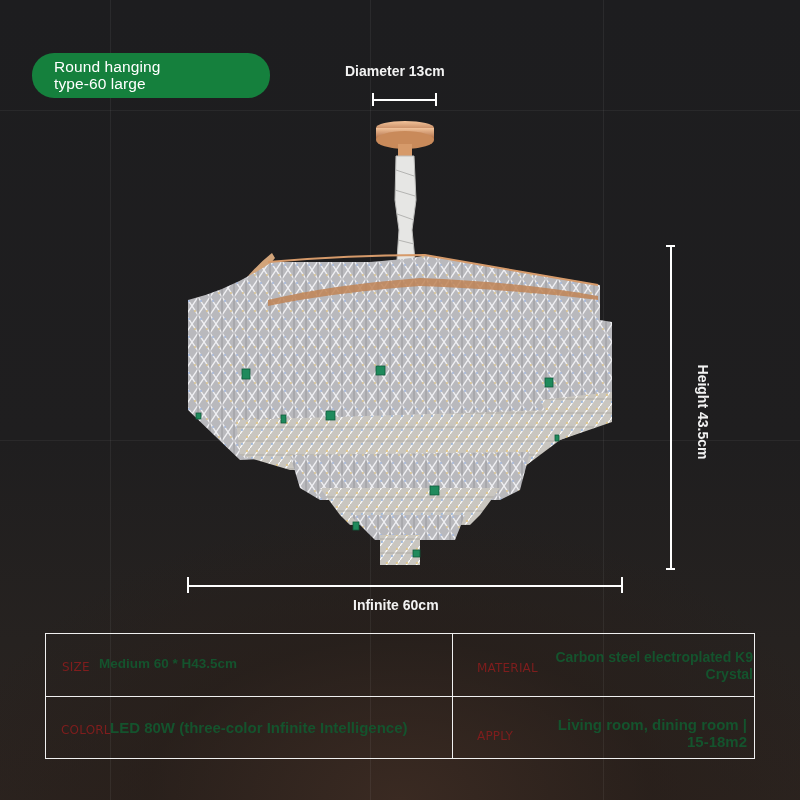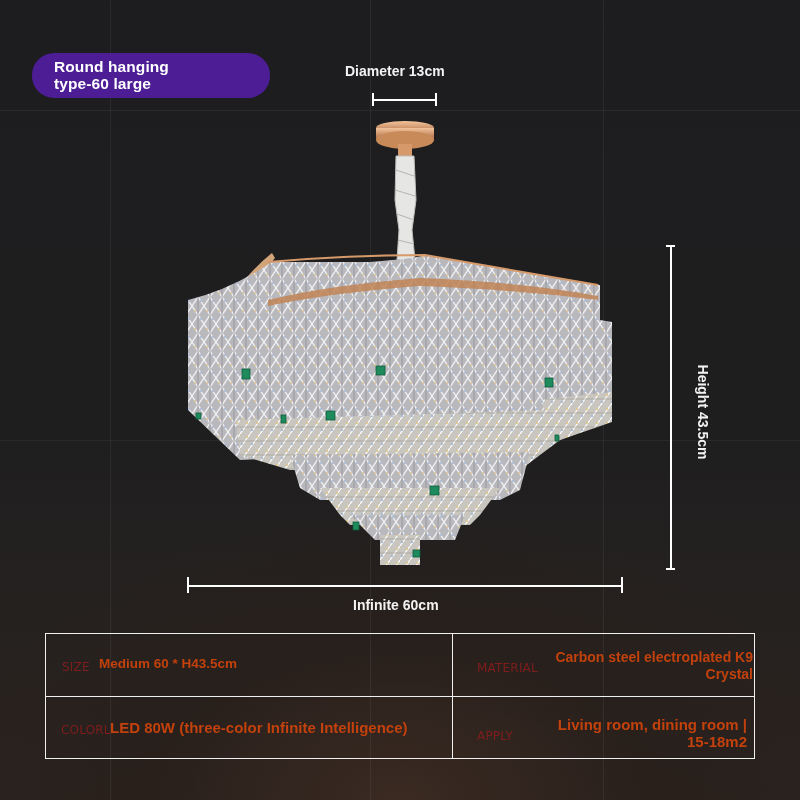--- a/index.html
+++ b/index.html
@@ -10,23 +10,23 @@
     background:
       radial-gradient(ellipse 70% 45% at 50% 100%, #3a2a22 0%, rgba(40,30,25,0.6) 45%, rgba(30,28,28,0) 80%),
       linear-gradient(180deg, #1d1d1f 0%, #1f1e1f 55%, #262220 80%, #2b231f 100%);
     color:#fff;
   }
   .gridline-v { position:absolute; top:0; bottom:0; width:1px; background:rgba(255,255,255,0.06); }
   .gridline-h { position:absolute; left:0; right:0; height:1px; background:rgba(255,255,255,0.05); }
 
   .badge {
     position:absolute; left:32px; top:53px; width:238px; height:45px;
-    background:#4c1d95; border-radius:22px;
+    background:#15803d; border-radius:22px;
     padding:5px 0 0 22px;
-    font-weight:700; font-size:15.5px; line-height:17px; color:#fff;
+    font-weight:400; font-size:15.5px; line-height:17px; color:#fff;
     letter-spacing:0.1px;
   }
   .badge span { display:block; }
 
   .dim-label {
     position:absolute; font-weight:700; font-size:14px; color:#f2f2f2;
     white-space:nowrap;
   }
   .dim-line { position:absolute; background:#fff; }
 
@@ -43,21 +43,21 @@
   .spec-row.r2 { top:63px; height:62px; }
   .spec-cell { position:absolute; top:0; height:100%; }
   .spec-cell.left { left:0; width:407px; border-right:1.5px solid #f0f0f0; }
   .spec-cell.right { left:407px; width:302px; }
   .spec-key {
     position:absolute; font-size:12px; color:#7f1d1d; letter-spacing:0.2px;
     font-family:"DejaVu Sans", sans-serif; font-weight:normal;
     white-space:nowrap;
   }
   .spec-val {
-    position:absolute; font-weight:700; color:#c2410c; white-space:nowrap;
+    position:absolute; font-weight:700; color:#14532d; white-space:nowrap;
   }
   .spec-val.center { text-align:right; white-space:normal; line-height:17px; }
 </style>
 </head>
 <body>
 
 <div class="gridline-v" style="left:110px"></div>
 <div class="gridline-v" style="left:370px"></div>
 <div class="gridline-v" style="left:603px"></div>
 <div class="gridline-h" style="top:110px"></div>

